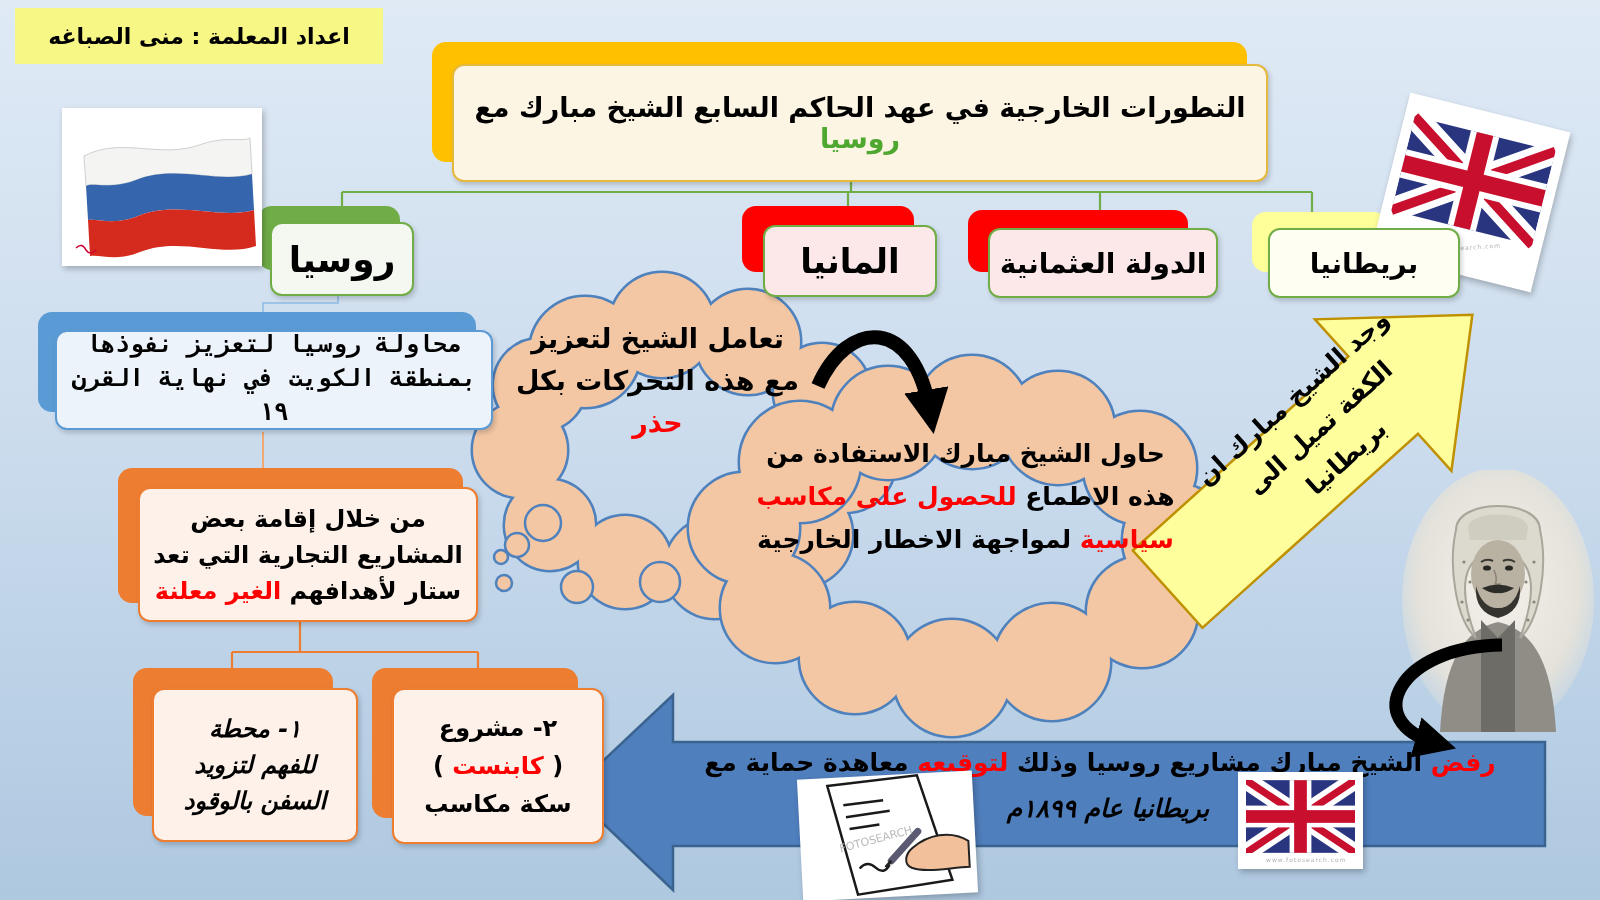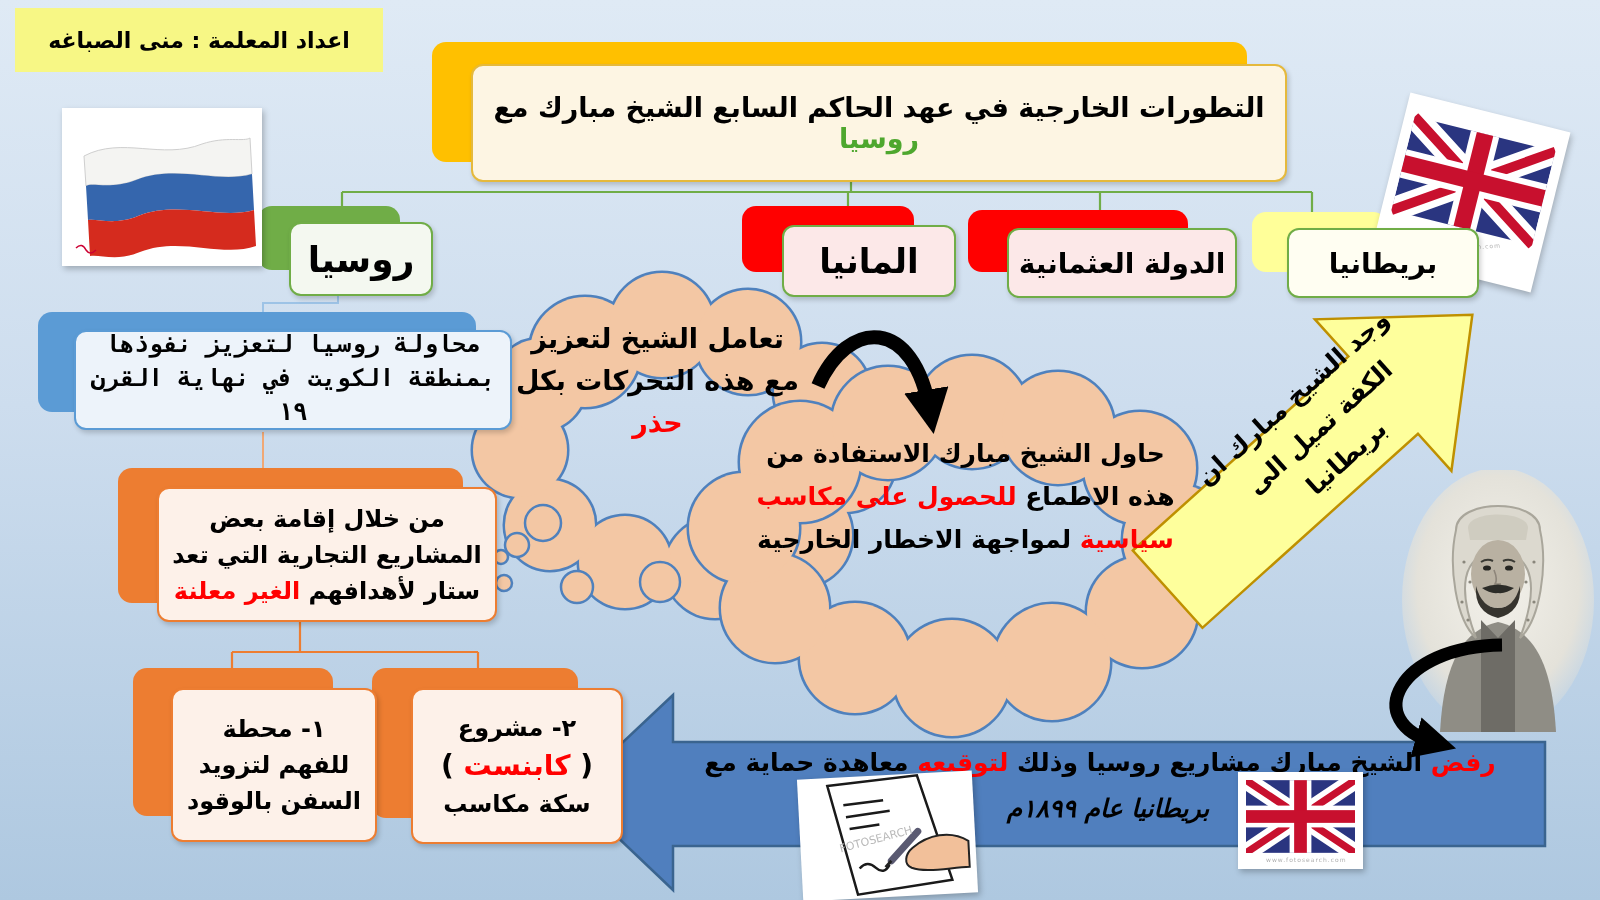--- a/index.html
+++ b/index.html
@@ -4,21 +4,21 @@
 <style>
   html,body{margin:0;padding:0;}
   body{font-family:"DejaVu Sans",sans-serif;}
   #stage{position:relative;width:1600px;height:900px;overflow:hidden;
          background:linear-gradient(180deg,#dfeaf5 0%,#cdddee 45%,#aec8e0 100%);}
   .abs{position:absolute;}
   .z0{z-index:0}.z1{z-index:1}.z2{z-index:2}
   .shadow-box{position:absolute;border-radius:14px;}
   .front-box{position:absolute;border-radius:12px;display:flex;flex-direction:column;
              align-items:center;justify-content:center;text-align:center;font-weight:bold;
-             direction:rtl;box-shadow:2px 3px 5px rgba(0,0,0,.18);margin-left:19px;}
+             direction:rtl;box-shadow:2px 3px 5px rgba(0,0,0,.18);}
   .red{color:#ff0000;}
   .green-t{color:#4ea72e;}
   svg{display:block;}
   .txt{position:absolute;direction:rtl;text-align:center;font-weight:bold;color:#000;z-index:2;}
   .card{position:absolute;background:#fff;box-shadow:2px 3px 6px rgba(0,0,0,.25);z-index:2;}
   .wm{position:absolute;color:#9a9a9a;font-size:6px;letter-spacing:1px;opacity:.8;}
 </style>
 </head>
 <body>
 
@@ -144,21 +144,21 @@
       <polygon points="-205,-52 85,-52 85,-102 205,0 85,102 85,52 -205,52" fill="#feff9c" stroke="#bf9000" stroke-width="2.5"></polygon>
     </g>
 
     <path d="M818,386 C848,318 914,316 930,412" stroke="#000" stroke-width="14" fill="none" marker-end="url(#ah)"></path>
 
     <polygon points="570,792 673,695 673,742 1545,742 1545,846 673,846 673,890" fill="#507fbe" stroke="#3a648f" stroke-width="2.5"></polygon>
 
     <path d="M1502,645 C1398,646 1360,722 1436,743" stroke="#000" stroke-width="13" fill="none" marker-end="url(#ah)"></path>
   </svg>
 
-  <div class="abs z2" style="left:15px;top:8px;width:368px;height:64px;background:#f7f785;display:flex;align-items:center;justify-content:center;">
+  <div class="abs z2" style="left:15px;top:8px;width:368px;height:56px;background:#f7f785;display:flex;align-items:center;justify-content:center;">
     <span class="txt" style="position:static;font-size:22px">اعداد المعلمة : منى الصباغه</span>
   </div>
 
   <div class="shadow-box z1" style="left:432px;top:42px;width:815px;height:120px;background:#ffc000;"></div>
   <div class="front-box z2" style="left:452px;top:64px;width:812px;height:114px;background:#fdf5e3;border:2px solid #e5b93c;">
     <div style="font-size:27px">التطورات الخارجية في عهد الحاكم السابع الشيخ مبارك مع</div>
     <div class="green-t" style="font-size:27px">روسيا</div>
   </div>
 
   <div class="card" style="left:62px;top:108px;width:200px;height:158px;">
@@ -209,30 +209,30 @@
   </div>
 
   <div class="shadow-box z1" style="left:118px;top:468px;width:345px;height:135px;background:#ed7d31;"></div>
   <div class="front-box z2" style="left:138px;top:487px;width:340px;height:135px;background:#fdf1e9;border:2.5px solid #ed7d31;padding:4px 10px;box-sizing:border-box;">
     <span style="font-size:24px;line-height:36px">
       <span>من خلال إقامة بعض المشاريع التجارية التي تعد ستار لأهدافهم </span><span class="red">الغير معلنة</span>
     </span>
   </div>
 
   <div class="shadow-box z1" style="left:133px;top:668px;width:200px;height:148px;background:#ed7d31;"></div>
-  <div class="front-box z2" style="left:152px;top:688px;width:202px;height:150px;background:#fdf1e9;border:2.5px solid #ed7d31;">
+  <div class="front-box z2" style="left:152px;top:688px;width:202px;height:150px;background:#fdf1e9;border:2.5px solid #ed7d31;font-style:italic;">
     <div style="font-size:24px;line-height:36px">١- محطة</div>
     <div style="font-size:24px;line-height:36px">للفهم لتزويد</div>
     <div style="font-size:24px;line-height:36px">السفن بالوقود</div>
   </div>
 
   <div class="shadow-box z1" style="left:372px;top:668px;width:206px;height:150px;background:#ed7d31;"></div>
   <div class="front-box z2" style="left:392px;top:688px;width:208px;height:152px;background:#fdf1e9;border:2.5px solid #ed7d31;">
     <div style="font-size:24px;line-height:38px">٢- مشروع</div>
-    <div style="font-size:28px;line-height:38px">
+    <div style="font-size:24px;line-height:38px">
       <span>( </span><span class="red">كابنست</span><span> )</span>
     </div>
     <div style="font-size:24px;line-height:38px">سكة مكاسب</div>
   </div>
 
   <div class="txt" style="left:515px;top:318px;width:285px;font-size:27px;line-height:42px;">
     <span>تعامل الشيخ لتعزيز مع هذه التحركات بكل </span><span class="red">حذر</span>
   </div>
 
   <div class="txt" style="left:748px;top:432px;width:435px;font-size:25px;line-height:43px;">

